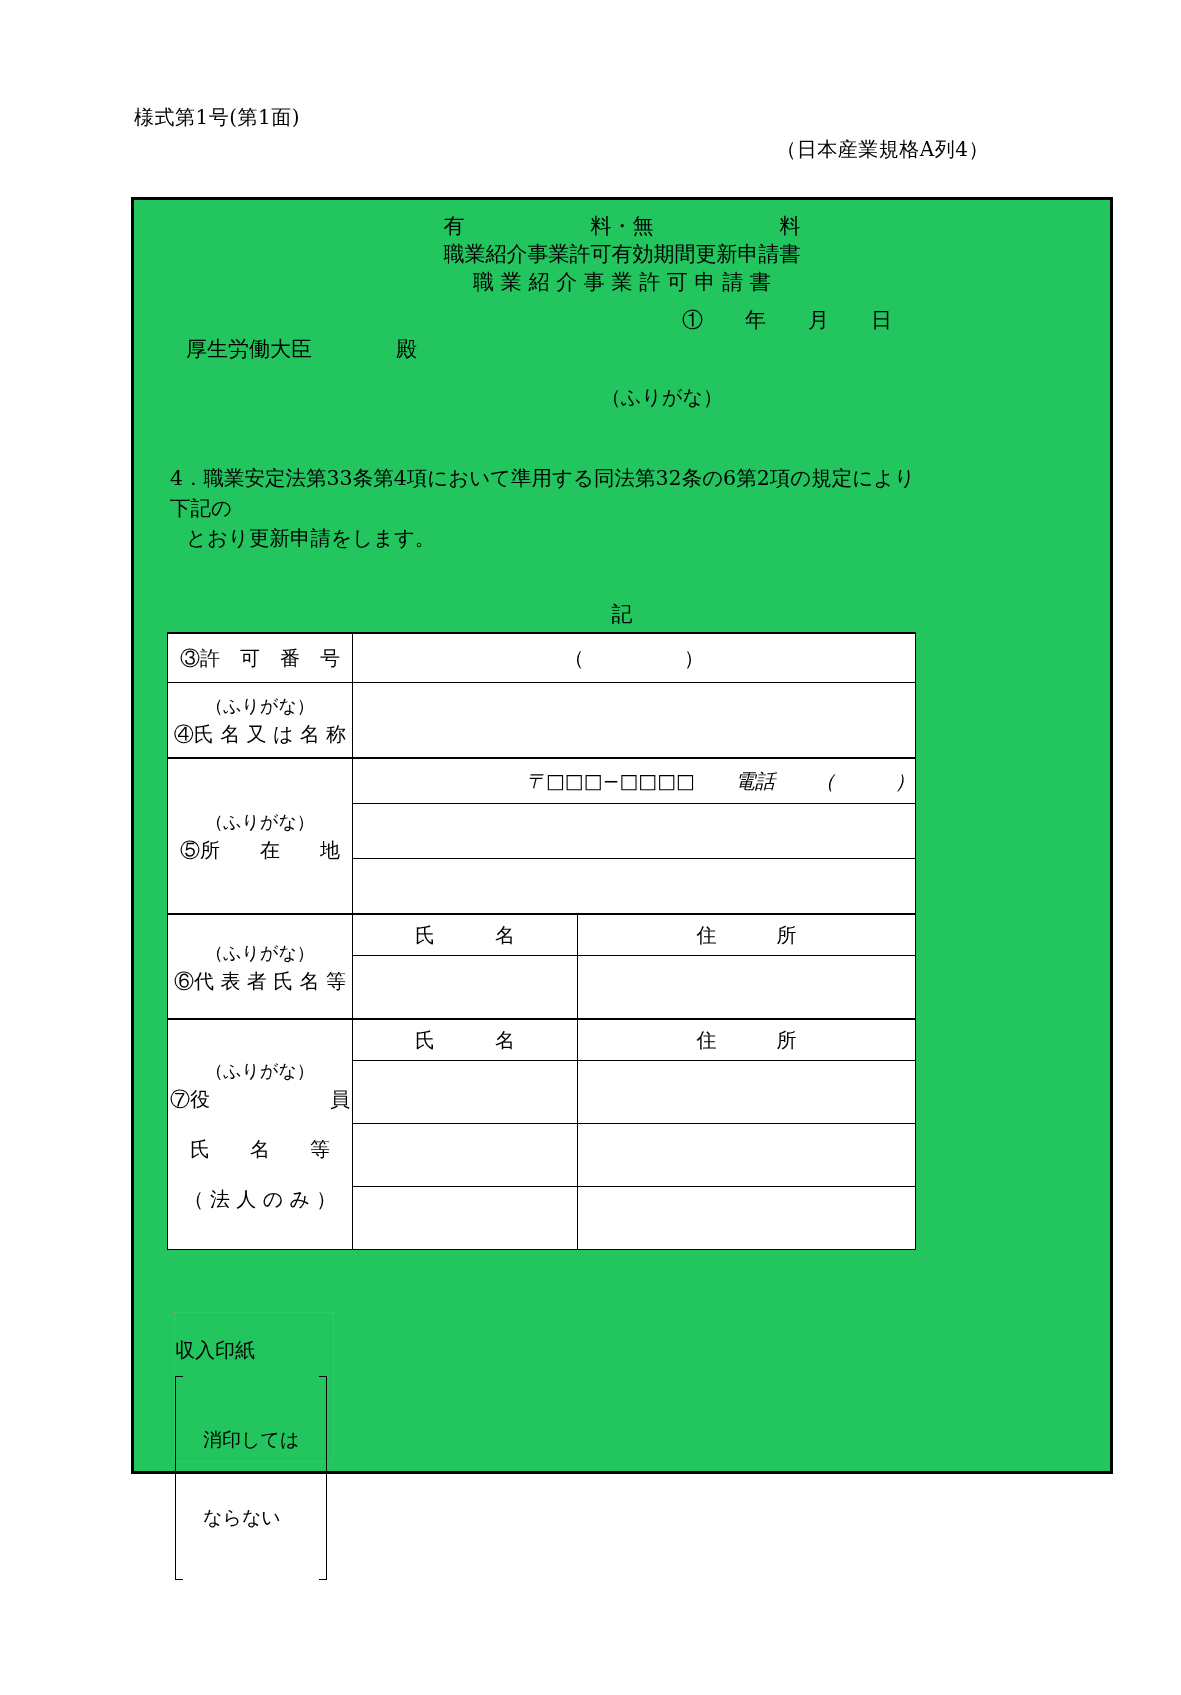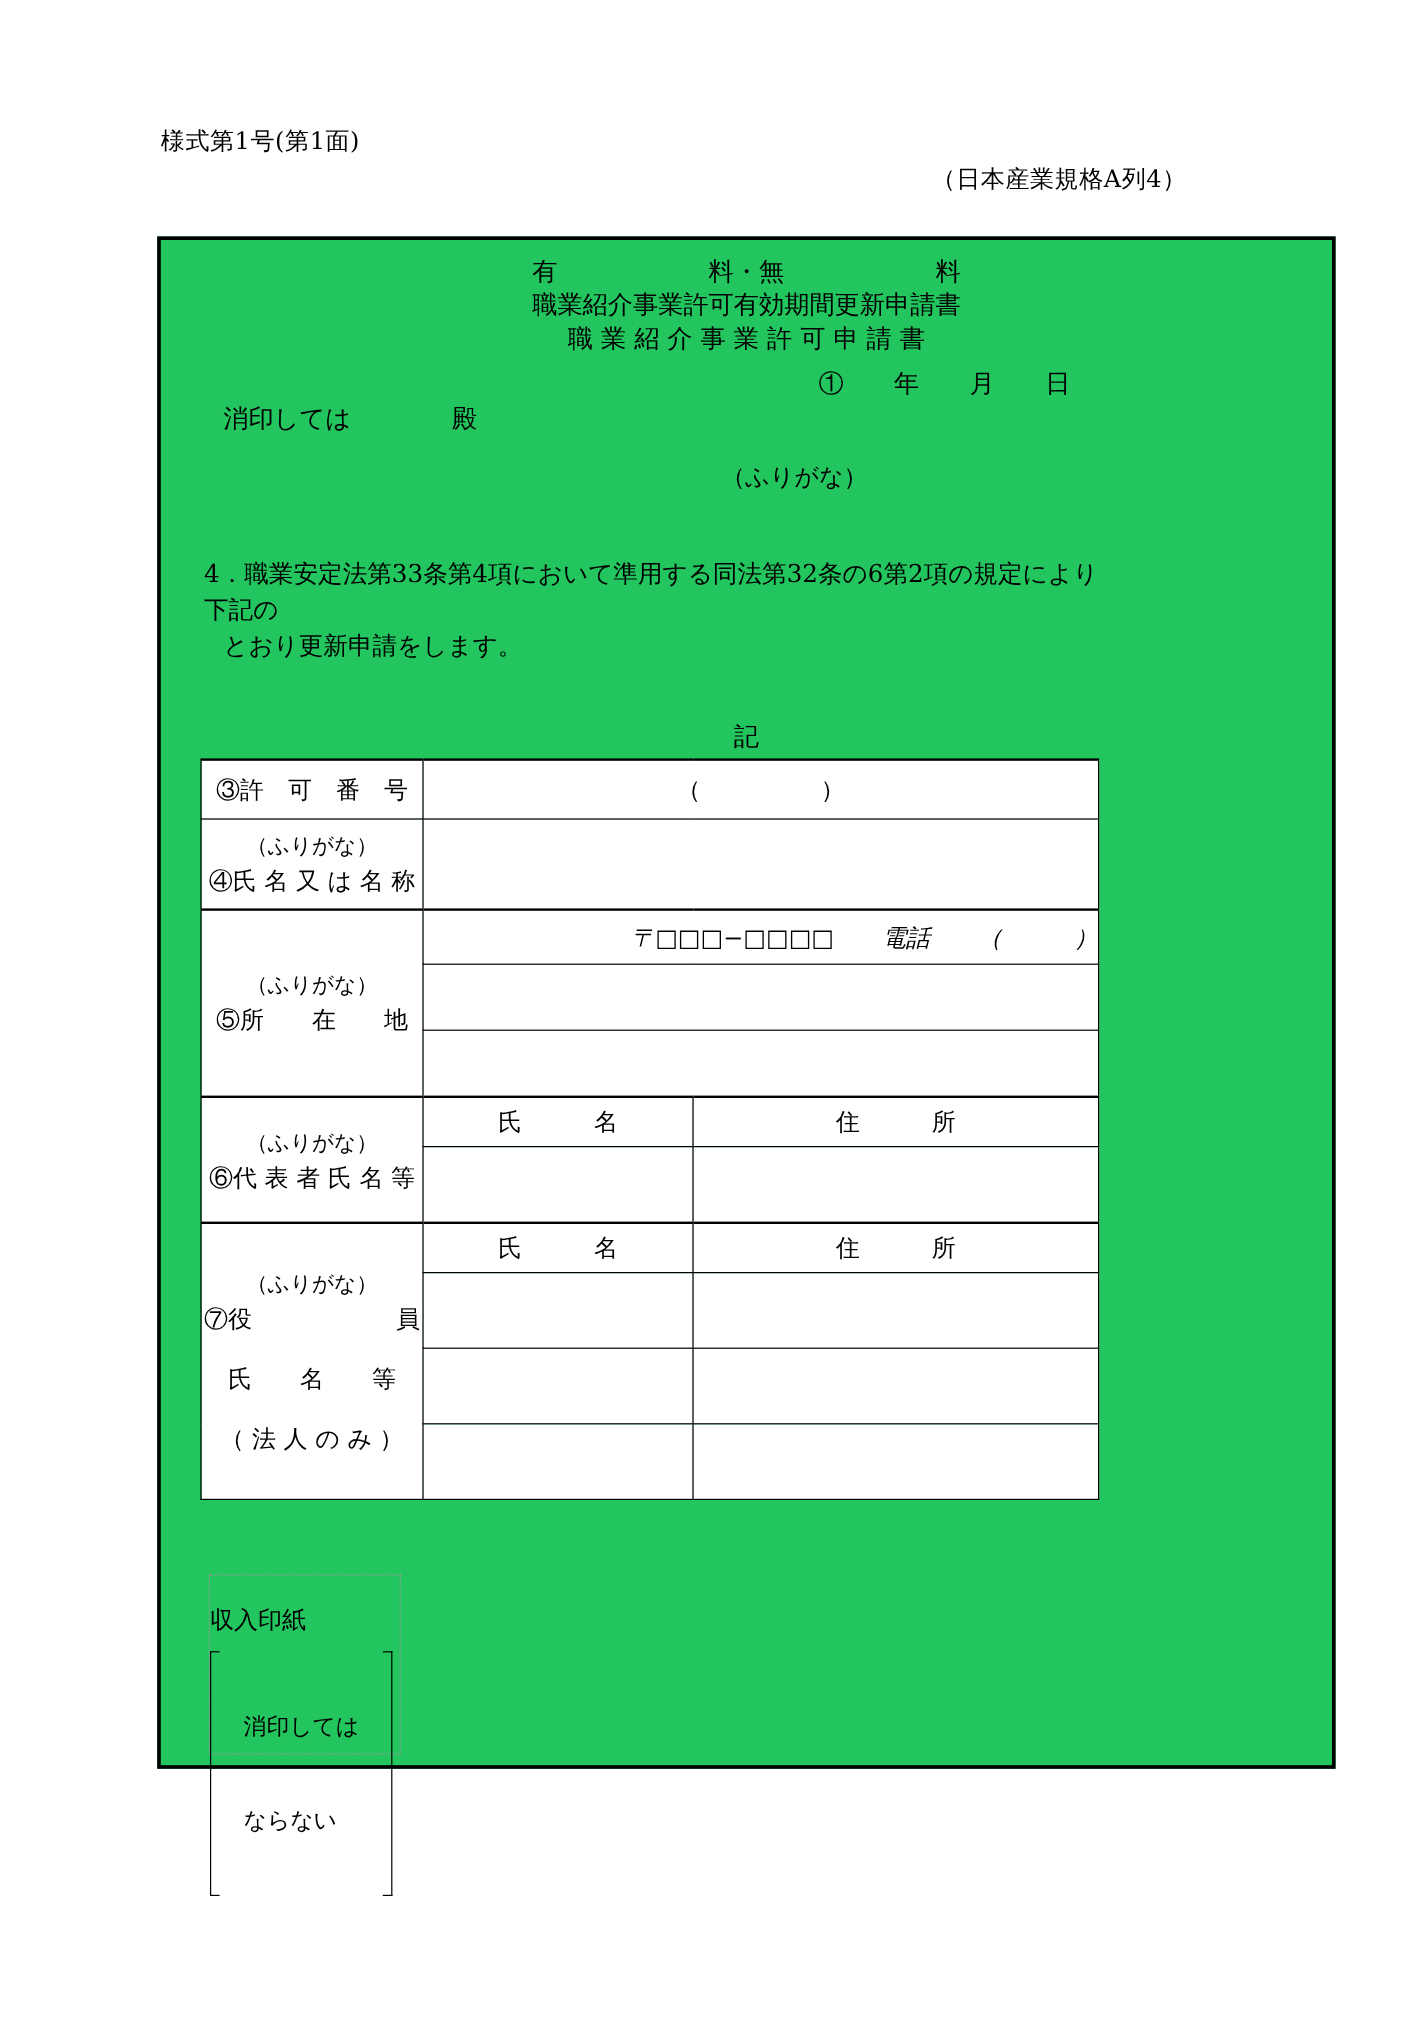--- a/index.html
+++ b/index.html
@@ -247,21 +247,21 @@
   <div class="frame">
 
     <div class="title-block">
       <div class="title-line">有　　　　　　料・無　　　　　　料</div>
       <div class="title-line">職業紹介事業許可有効期間更新申請書</div>
       <div class="title-line">職 業 紹 介 事 業 許 可 申 請 書</div>
     </div>
 
     <div class="date-line">①　　年　　月　　日</div>
 
-    <div class="addressee">消印しては　　　　殿</div>
+    <div class="addressee">厚生労働大臣　　　　殿</div>
 
     <div class="applicant-furigana">（ふりがな）</div>
 
     <div class="clauses">
       <div class="clause">4．職業安定法第33条第4項において準用する同法第32条の6第2項の規定により下記の</div>
       <div class="clause-cont">とおり更新申請をします。</div>
     </div>
 
     <div class="ki">記</div>
 

